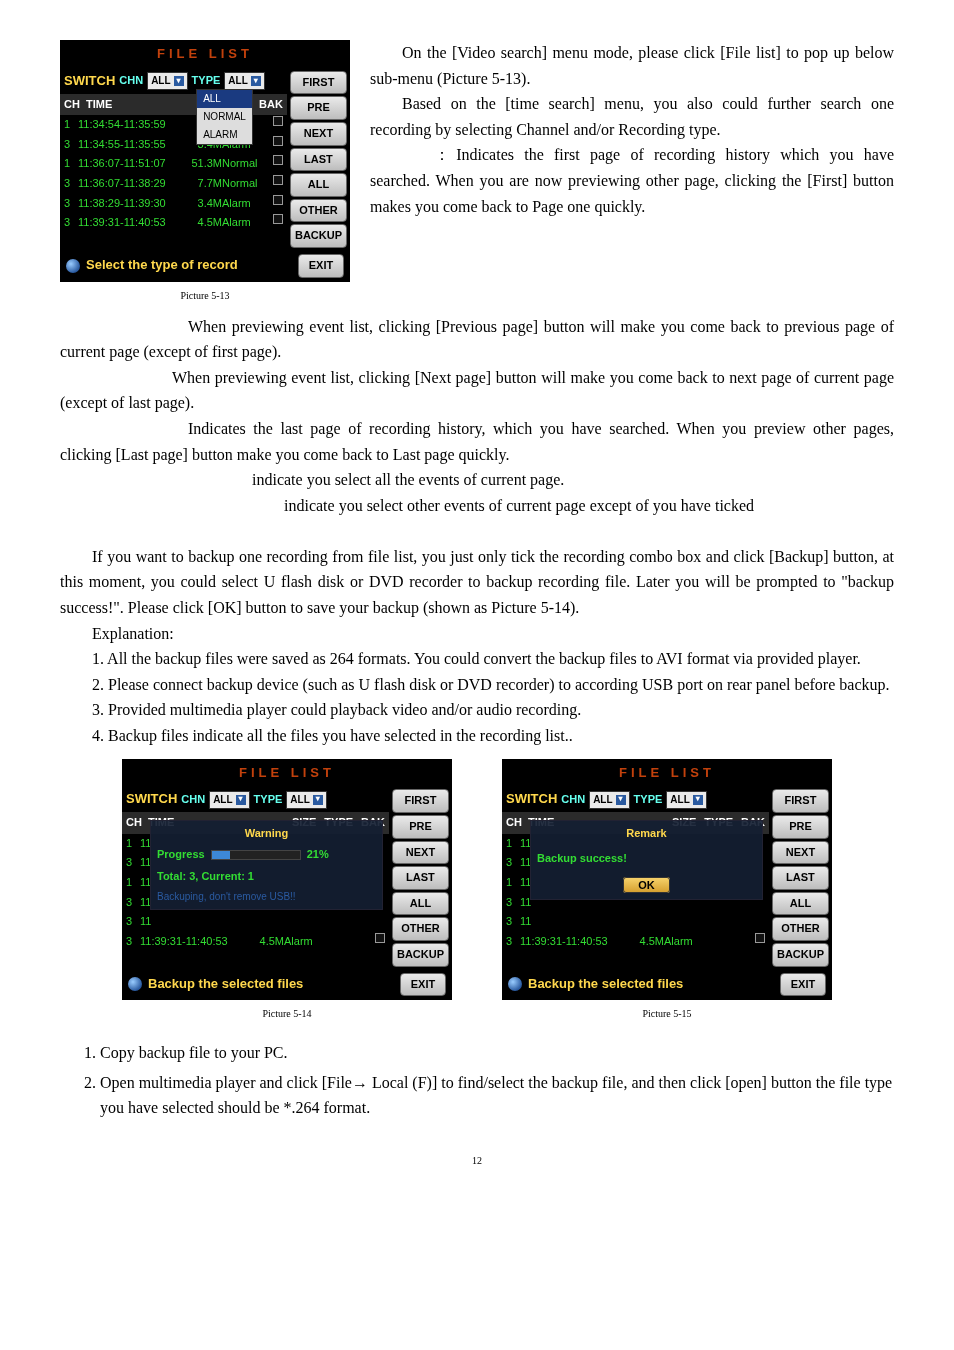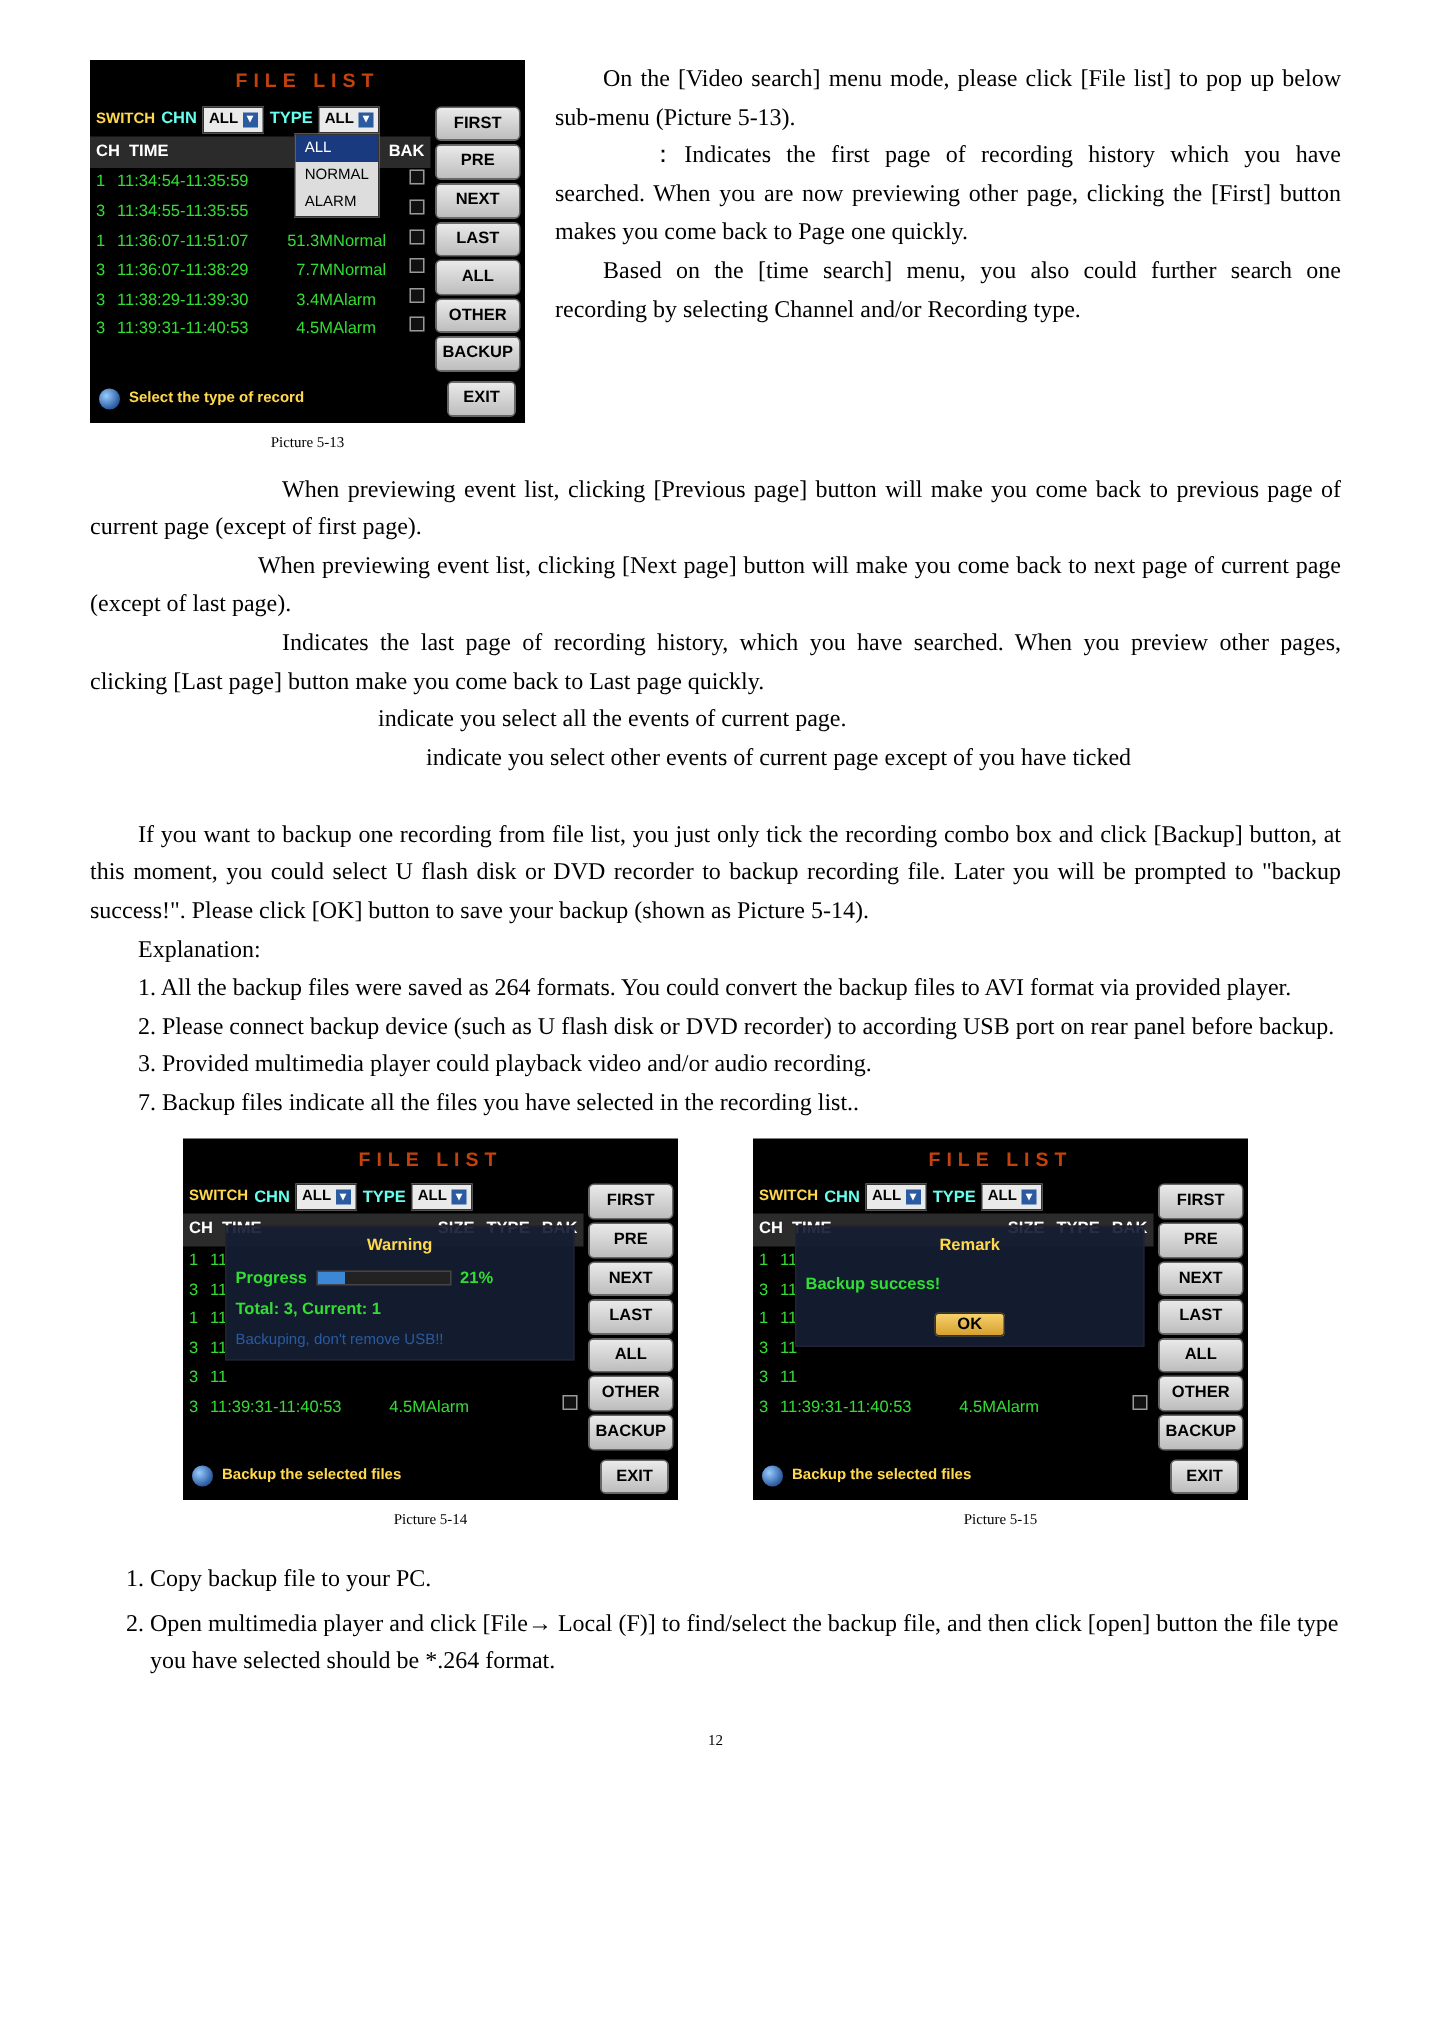--- a/index.html
+++ b/index.html
@@ -8,21 +8,21 @@
   .topwrap { display:flex; gap:20px; margin-bottom:10px; align-items:flex-start; }
   .topright { flex:1; }
   .caption { text-align:center; font-size:10px; margin-top:6px; }
   .panel { background:#000; font-family:Arial,sans-serif; font-size:12px; color:#fff; }
   .panel-title { letter-spacing:4px; text-align:center; padding:4px 0; font-size:13px; color:#c2410c; font-weight:bold; }
   .panel-body { display:flex; }
   .panel-table { flex:1; }
   .panel-side { display:flex; flex-direction:column; gap:2px; padding:2px 3px; }
   .sbtn { background:linear-gradient(#eaeaea,#bdbdbd); color:#000; border:1px solid #666; border-radius:4px; font-size:11px; font-weight:bold; text-align:center; padding:2px 4px; min-width:50px; }
   .hrow { display:flex; align-items:center; padding:2px 4px; gap:4px; }
-  .lbl-yellow { color:#ffd84d; font-weight:bold; font-size:10px; }
+  .lbl-yellow { color:#ffd84d; font-weight:bold; font-size:13px; }
   .lbl-cyan { color:#6fe; font-weight:bold; font-size:11px; }
   .lbl-green { color:#3d3; font-weight:bold; font-size:11px; }
   .dropcell { background:#eaeaea; color:#000; font-size:10px; font-weight:bold; padding:0 3px; border:1px solid #333; display:inline-flex; align-items:center; gap:3px; }
   .ddarrow { width:10px; height:10px; background:#2a5aa0; display:inline-flex; align-items:center; justify-content:center; color:#fff; font-size:8px; }
   .thead { display:flex; background:#2b2b2b; font-size:11px; font-weight:bold; }
   .th { padding:2px 4px; }
   .trow { display:flex; font-size:11px; padding:1px 4px; color:#3d3; }
   .cb { width:10px; height:10px; border:1px solid #999; display:inline-block; background:#111; margin-left:6px; }
   .footer-row { display:flex; align-items:center; justify-content:space-between; padding:4px 6px; }
   .footer-left { display:flex; align-items:center; gap:6px; }
@@ -136,37 +136,37 @@
           <span class="bluedot"></span>
           <span class="lbl-yellow">Select  the type of record</span>
         </div>
         <div class="sbtn" style="min-width:46px;">EXIT</div>
       </div>
     </div>
     <div class="caption">Picture 5-13</div>
   </div>
   <div class="topright">
     <p style="text-indent:2em;">On the [Video search] menu mode, please click [File list] to pop up below sub-menu (Picture 5-13).</p>
+    <p style="text-indent:2em;">Based on the [time search] menu, you also could further search one recording by selecting Channel and/or Recording type.</p>
     <p style="text-indent:4em;">：Indicates the first page of recording history which you have searched. When you are now previewing other page, clicking the [First] button makes you come back to Page one quickly.</p>
-    <p style="text-indent:2em;">Based on the [time search] menu, you also could further search one recording by selecting Channel and/or Recording type.</p>
   </div>
 </div>
 
 <p style="text-indent:8em;">When previewing event list, clicking [Previous page] button will make you come back to previous page of current page (except of first page).</p>
 <p style="text-indent:7em;">When previewing event list, clicking [Next page] button will make you come back to next page of current page (except of last page).</p>
 <p style="text-indent:8em;">Indicates the last page of recording history, which you have searched. When you preview other pages, clicking [Last page] button make you come back to Last page quickly.</p>
 <p style="text-indent:12em;">indicate you select all the events of current page.</p>
 <p style="text-indent:14em;">indicate you select other events of current page except of you have ticked</p>
 <br>
 <p style="text-indent:2em;">If you want to backup one recording from file list, you just only tick the recording combo box and click [Backup] button, at this moment, you could select U flash disk or DVD recorder to backup recording file. Later you will be prompted to "backup success!". Please click [OK] button to save your backup (shown as Picture 5-14).</p>
 <p style="text-indent:2em;">Explanation:</p>
 <p style="text-indent:2em;">1. All the backup files were saved as 264 formats. You could convert the backup files to AVI format via provided player.</p>
 <p style="text-indent:2em;">2. Please connect backup device (such as U flash disk or DVD recorder) to according USB port on rear panel before backup.</p>
 <p style="text-indent:2em;">3. Provided multimedia player could playback video and/or audio recording.</p>
-<p style="text-indent:2em;">7. Backup files indicate all the files you have selected in the recording list..</p>
+<p style="text-indent:2em;">4. Backup files indicate all the files you have selected in the recording list..</p>
 
 
 <div class="midpanels">
 
   <div class="midcol">
     <div class="panel">
       <div class="panel-title">FILE LIST</div>
       <div class="panel-body">
         <div class="panel-table">
           <div class="hrow">

